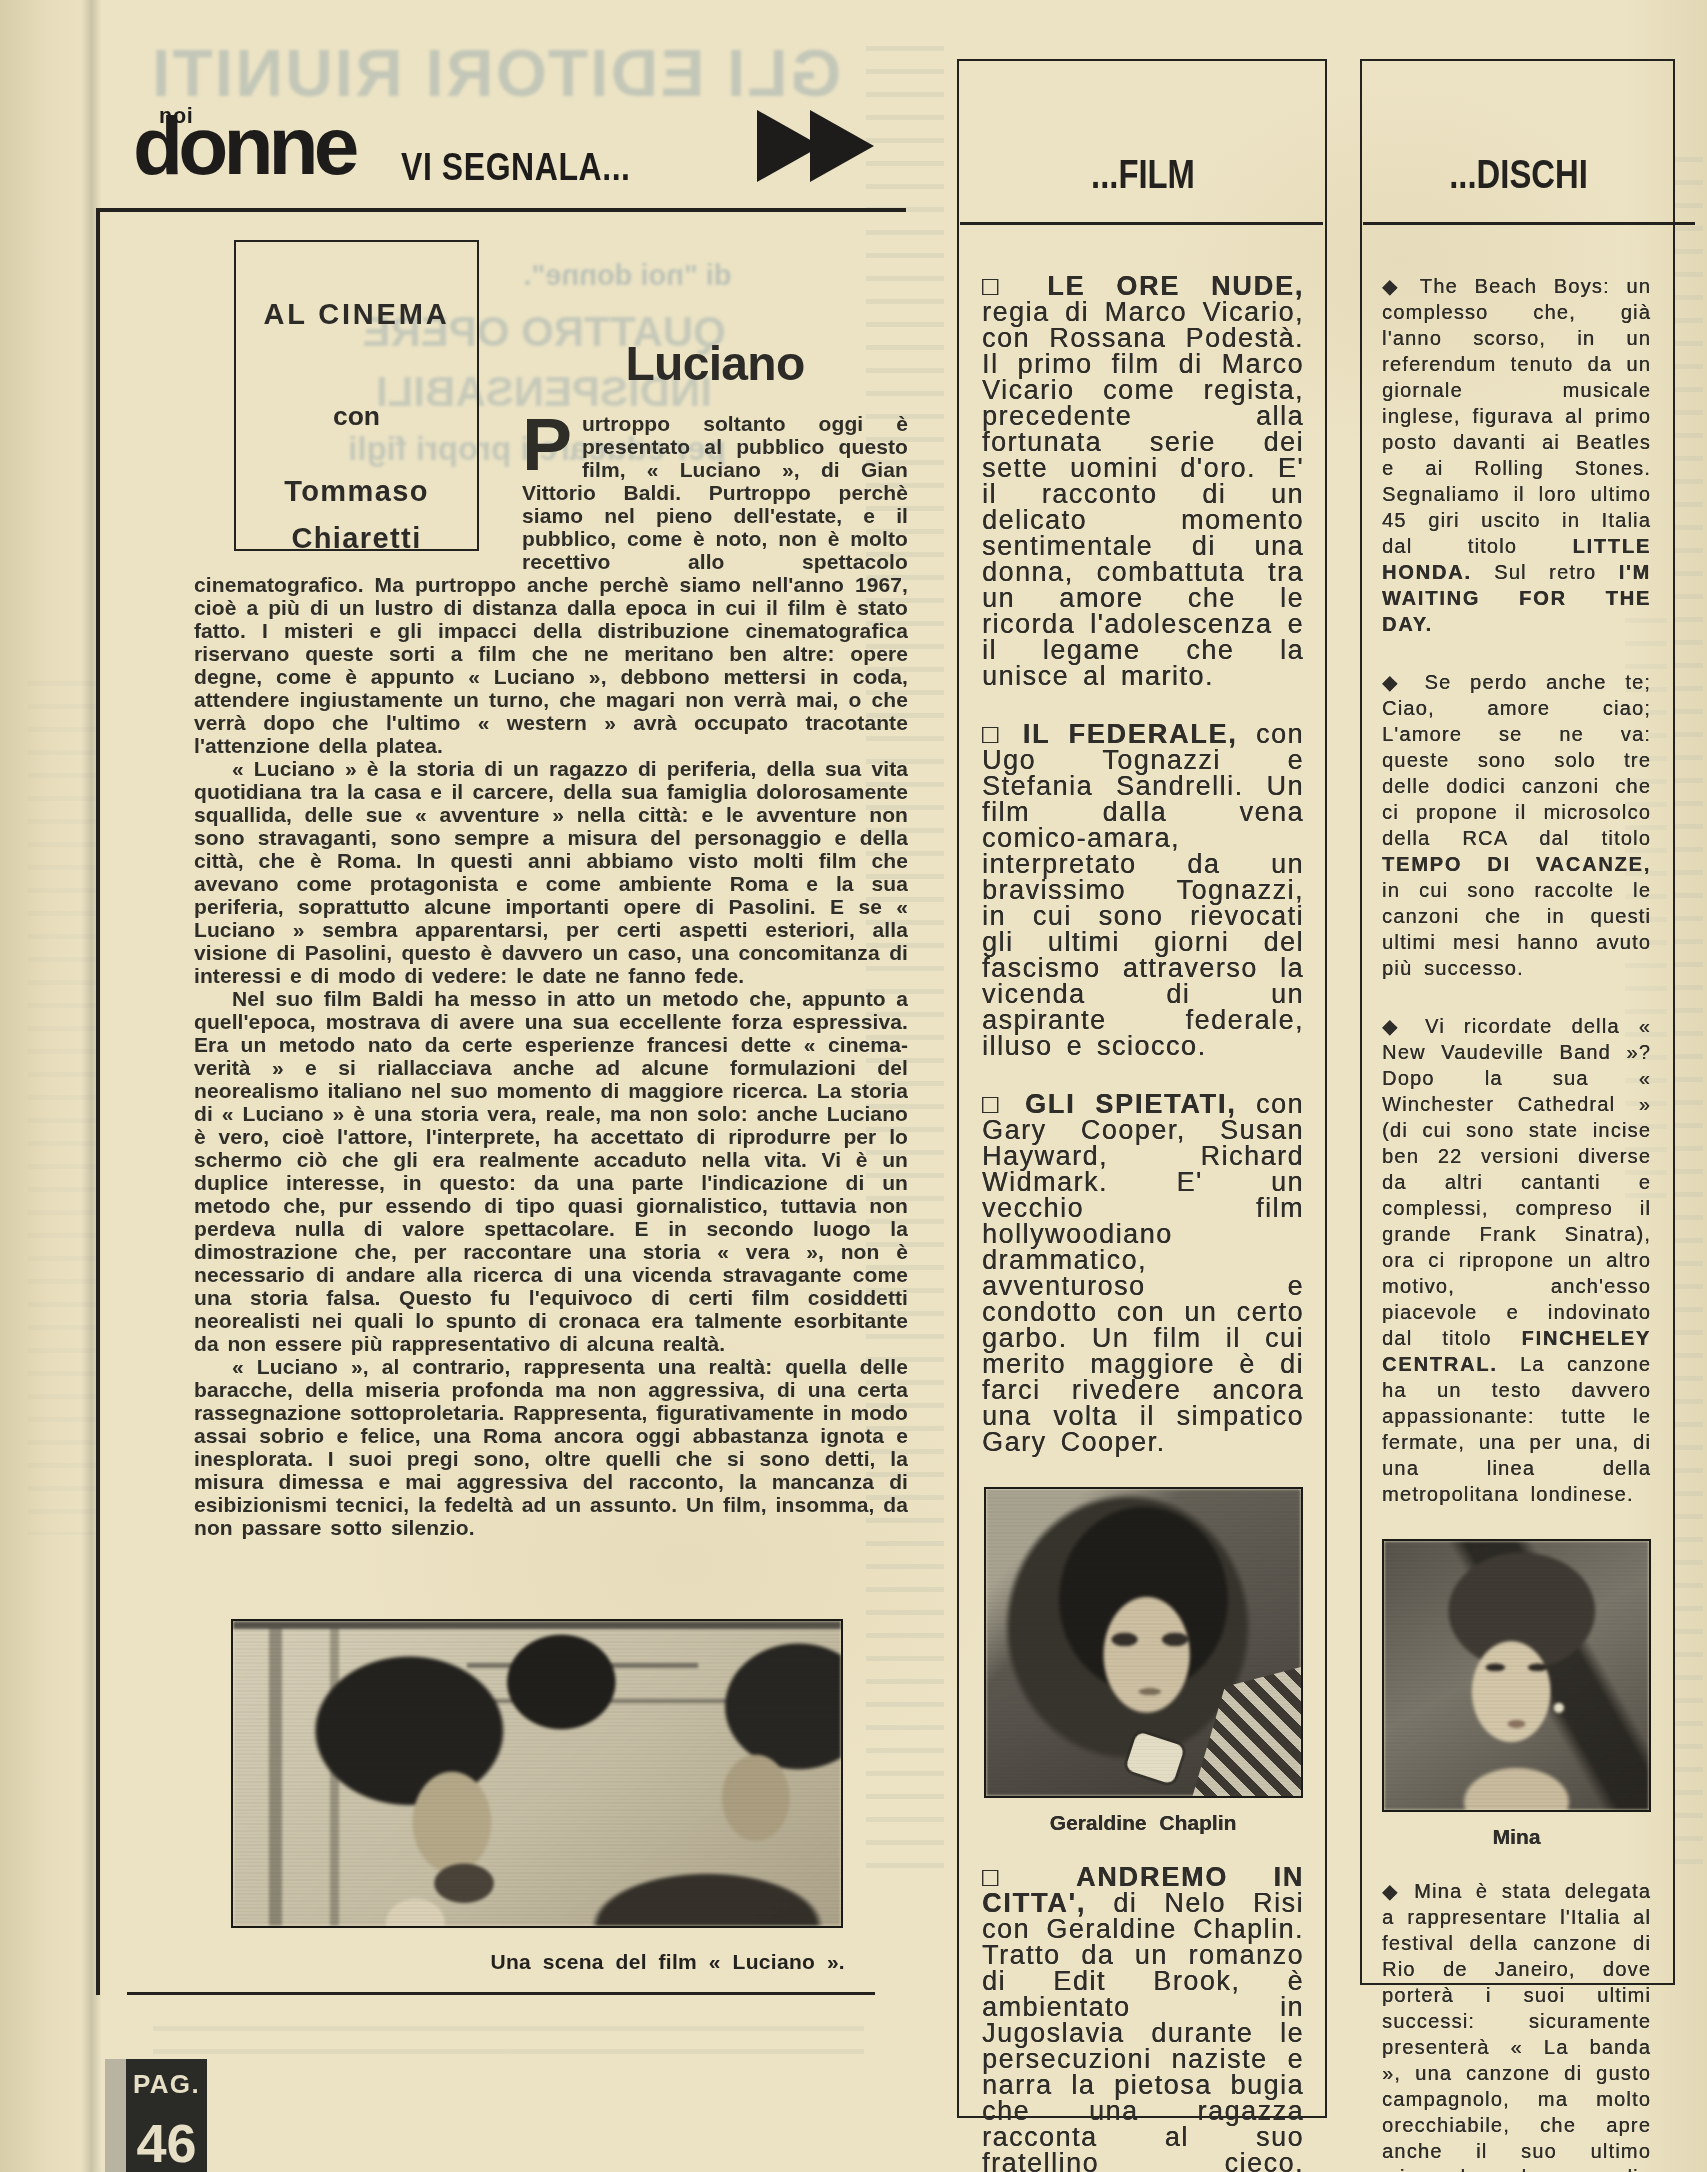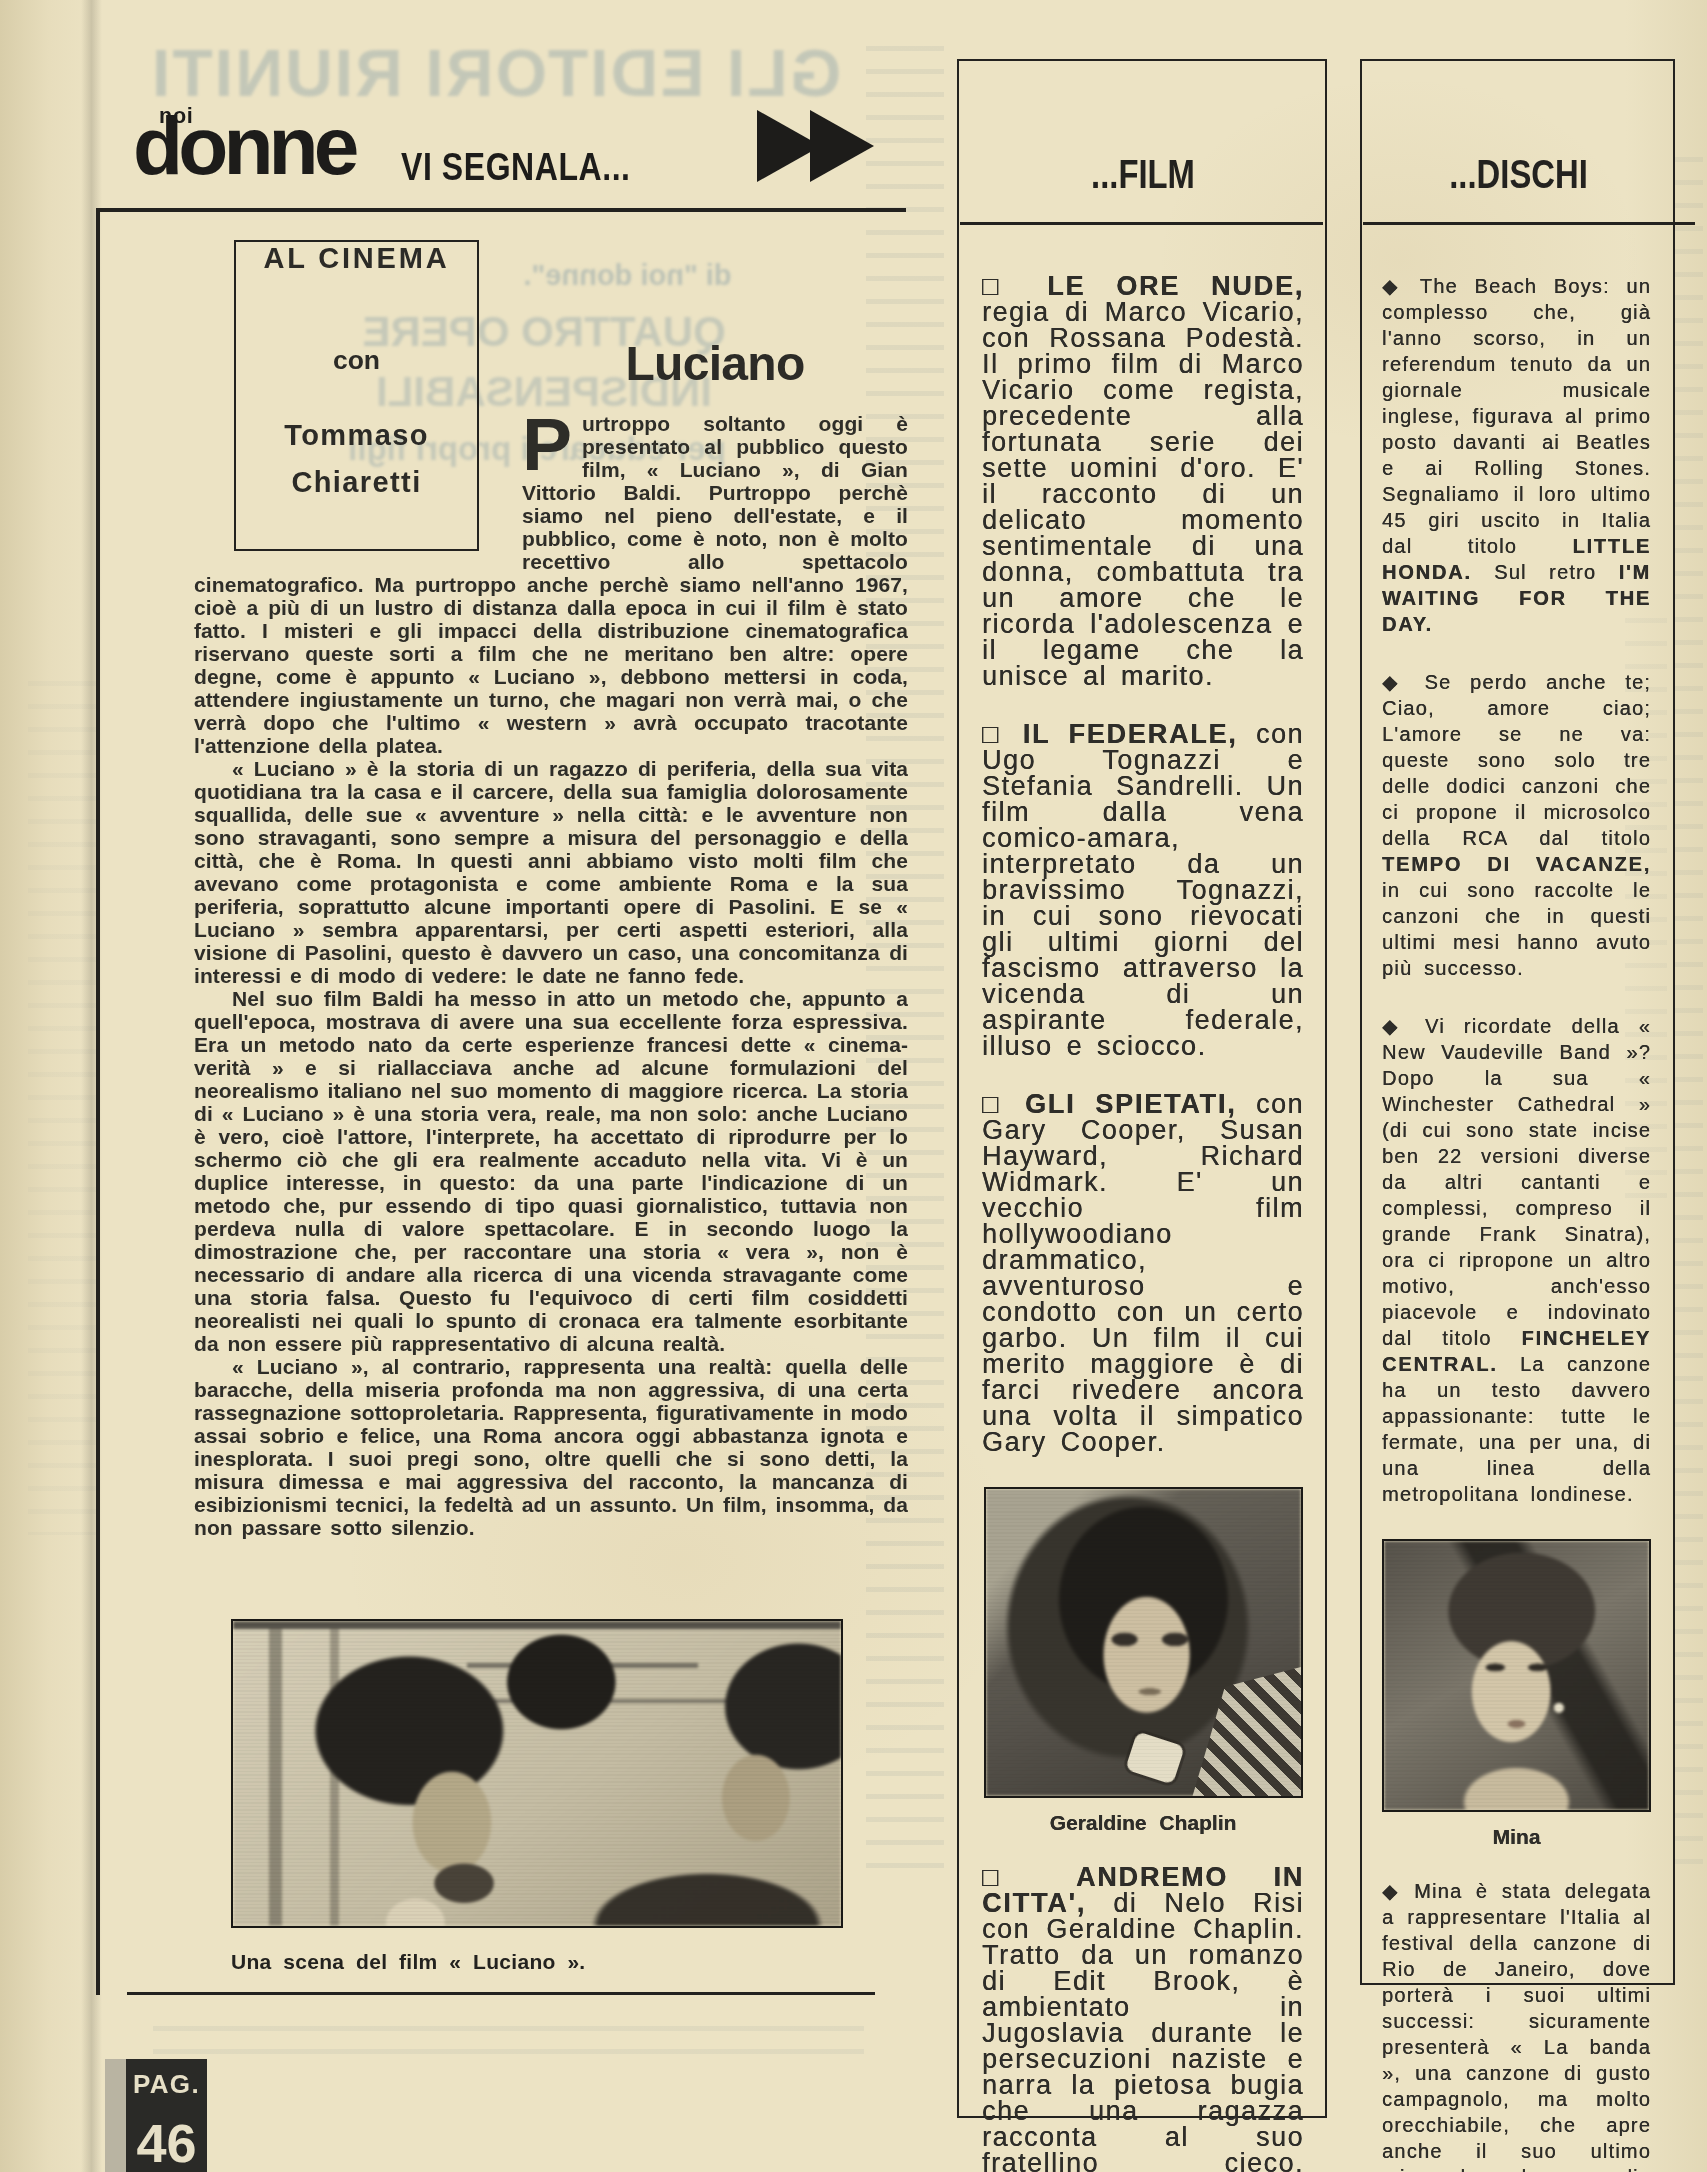--- a/index.html
+++ b/index.html
@@ -31,37 +31,37 @@
     border-top:36px solid transparent; border-bottom:36px solid transparent; border-left:64px solid #1d1c1a;}
   
   .colbox{position:absolute; border:2.8px solid #23221f;}
   .coltitle{position:absolute; font-size:40px; font-weight:bold; color:#23221f; text-align:center;
     transform:scaleX(.82); white-space:nowrap;}
   
   #article{position:absolute; left:194px; top:230px; width:714px; height:1384px; overflow:hidden;
     text-align:justify;}
   #cinemabox{float:left; width:241px; height:307px; border:2.8px solid #23221f;
     margin:9.8px 43px 14px 40px; text-align:center;}
-  .cb-kicker{font-size:29px; font-weight:bold; letter-spacing:2.8px; white-space:nowrap;}
+  .cb-kicker{font-size:29px; font-weight:bold; letter-spacing:2.8px; margin-top:56px; white-space:nowrap;}
   .cb-con{font-size:26.5px; font-weight:bold; margin-top:70px;}
   .cb-a1{font-size:29px; font-weight:bold; letter-spacing:1.4px; margin-top:43px;}
   .cb-a2{font-size:29px; font-weight:bold; letter-spacing:1.4px; margin-top:14px;}
   #article h1{font-size:48px; line-height:56px; font-weight:bold; letter-spacing:-0.7px;
     margin:106px 0 19.5px 0; text-align:center;}
   #article p{font-size:21px; line-height:23px; font-weight:bold; letter-spacing:0.1px; word-spacing:2.8px;
     margin:0; color:#2e2d28;}
   #article p.ind{text-indent:38px;}
   .dropcap{float:left; font-size:75px; line-height:60px; font-weight:bold; margin:2.8px 9.8px 0 0;}
   
   .photo{position:absolute; border:2.8px solid #1b1a17; overflow:hidden; filter:contrast(1.02);}
   .photo .art{position:absolute; inset:0; filter:blur(1.4px);}
   .photo .grain{position:absolute; inset:0; opacity:.35; mix-blend-mode:multiply;
     background:repeating-linear-gradient(0deg, rgba(60,55,45,.12) 0 1.4px, transparent 1.4px 3.5px);}
   .caption{position:absolute; font-size:21px; font-weight:bold; letter-spacing:0.3px; word-spacing:5.6px;
-    text-align:left; color:#23221f;}
+    text-align:right; color:#23221f;}
   
   .colflow{position:absolute; text-align:justify; color:#2e2d29;}
   .colflow .intro{font-size:21px; line-height:26px; letter-spacing:1.5px; word-spacing:4.9px;
     text-shadow:0.3px 0 0 currentColor; margin:0 0 32px 0;}
   .item{font-size:27px; line-height:26px; letter-spacing:1.5px; word-spacing:4.9px;
     text-shadow:0.3px 0 0 currentColor; margin:0 0 32px 0;}
   .item b{letter-spacing:1.8px;}
   .d .item{font-size:20px; letter-spacing:1.2px;}
   .inphoto{position:relative; border:2.1px solid #1b1a17; overflow:hidden; margin:0 auto;}
   .inphoto .art{position:absolute; inset:0; filter:blur(1.4px);}

